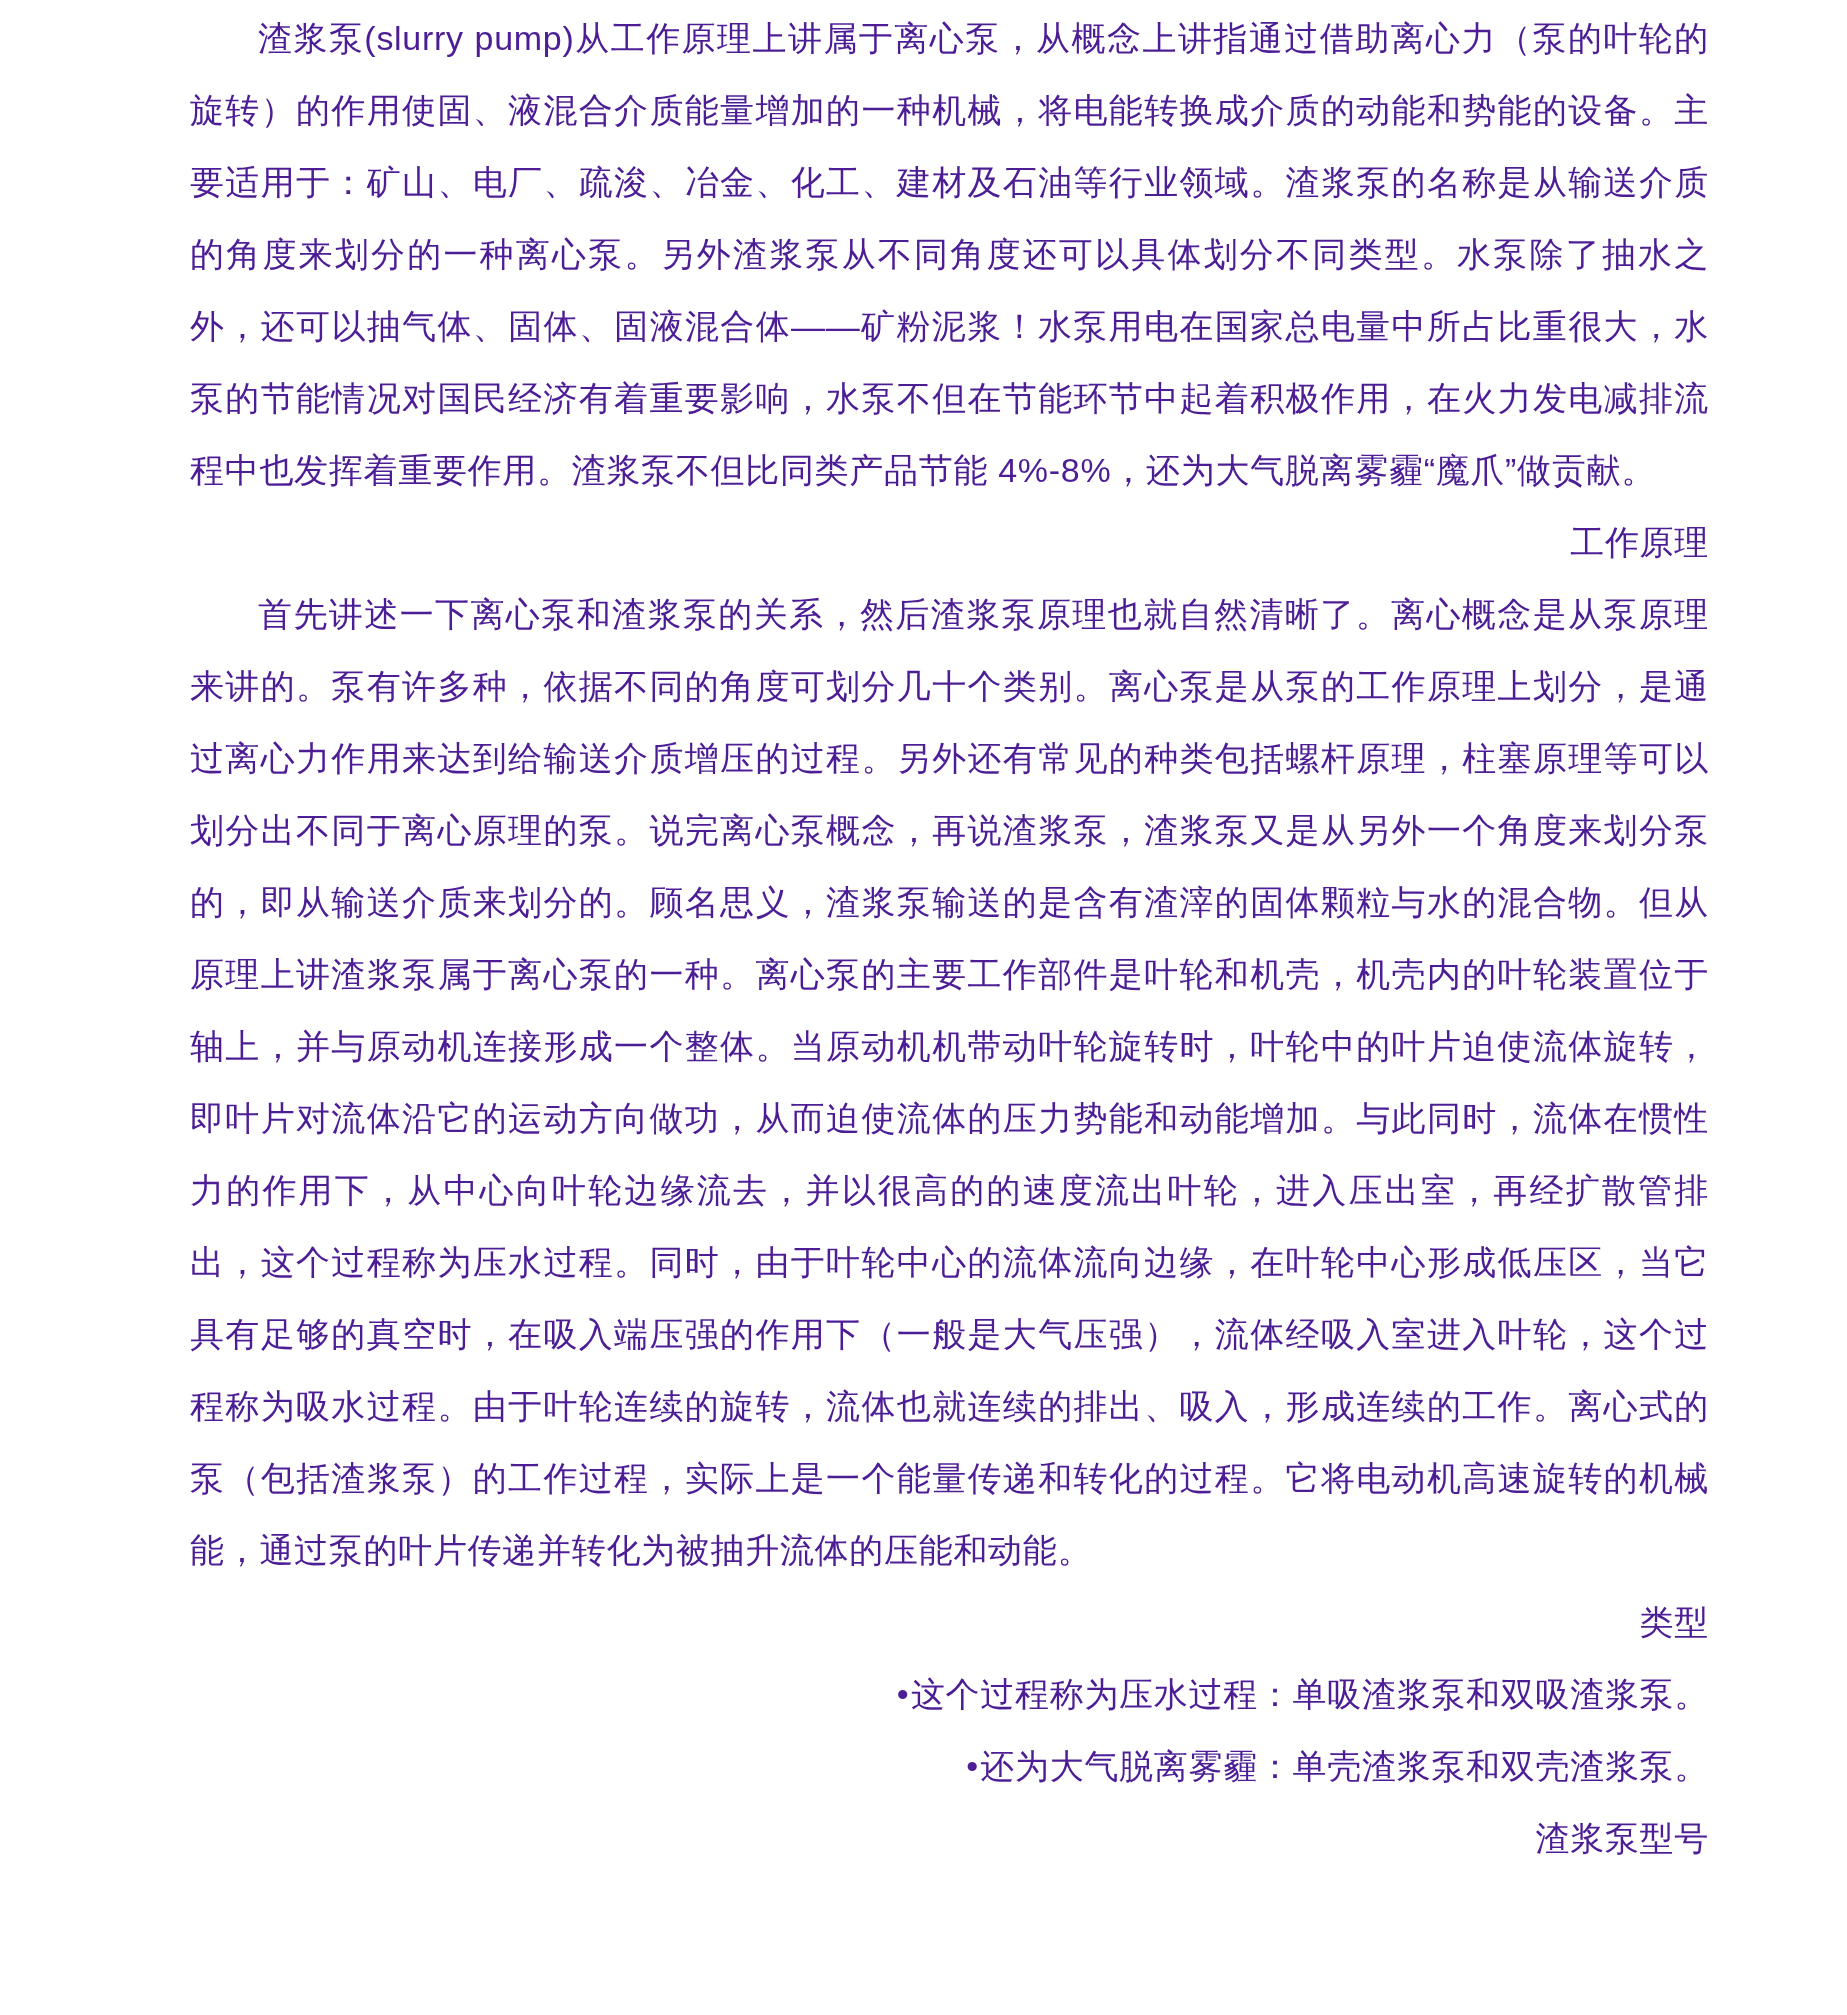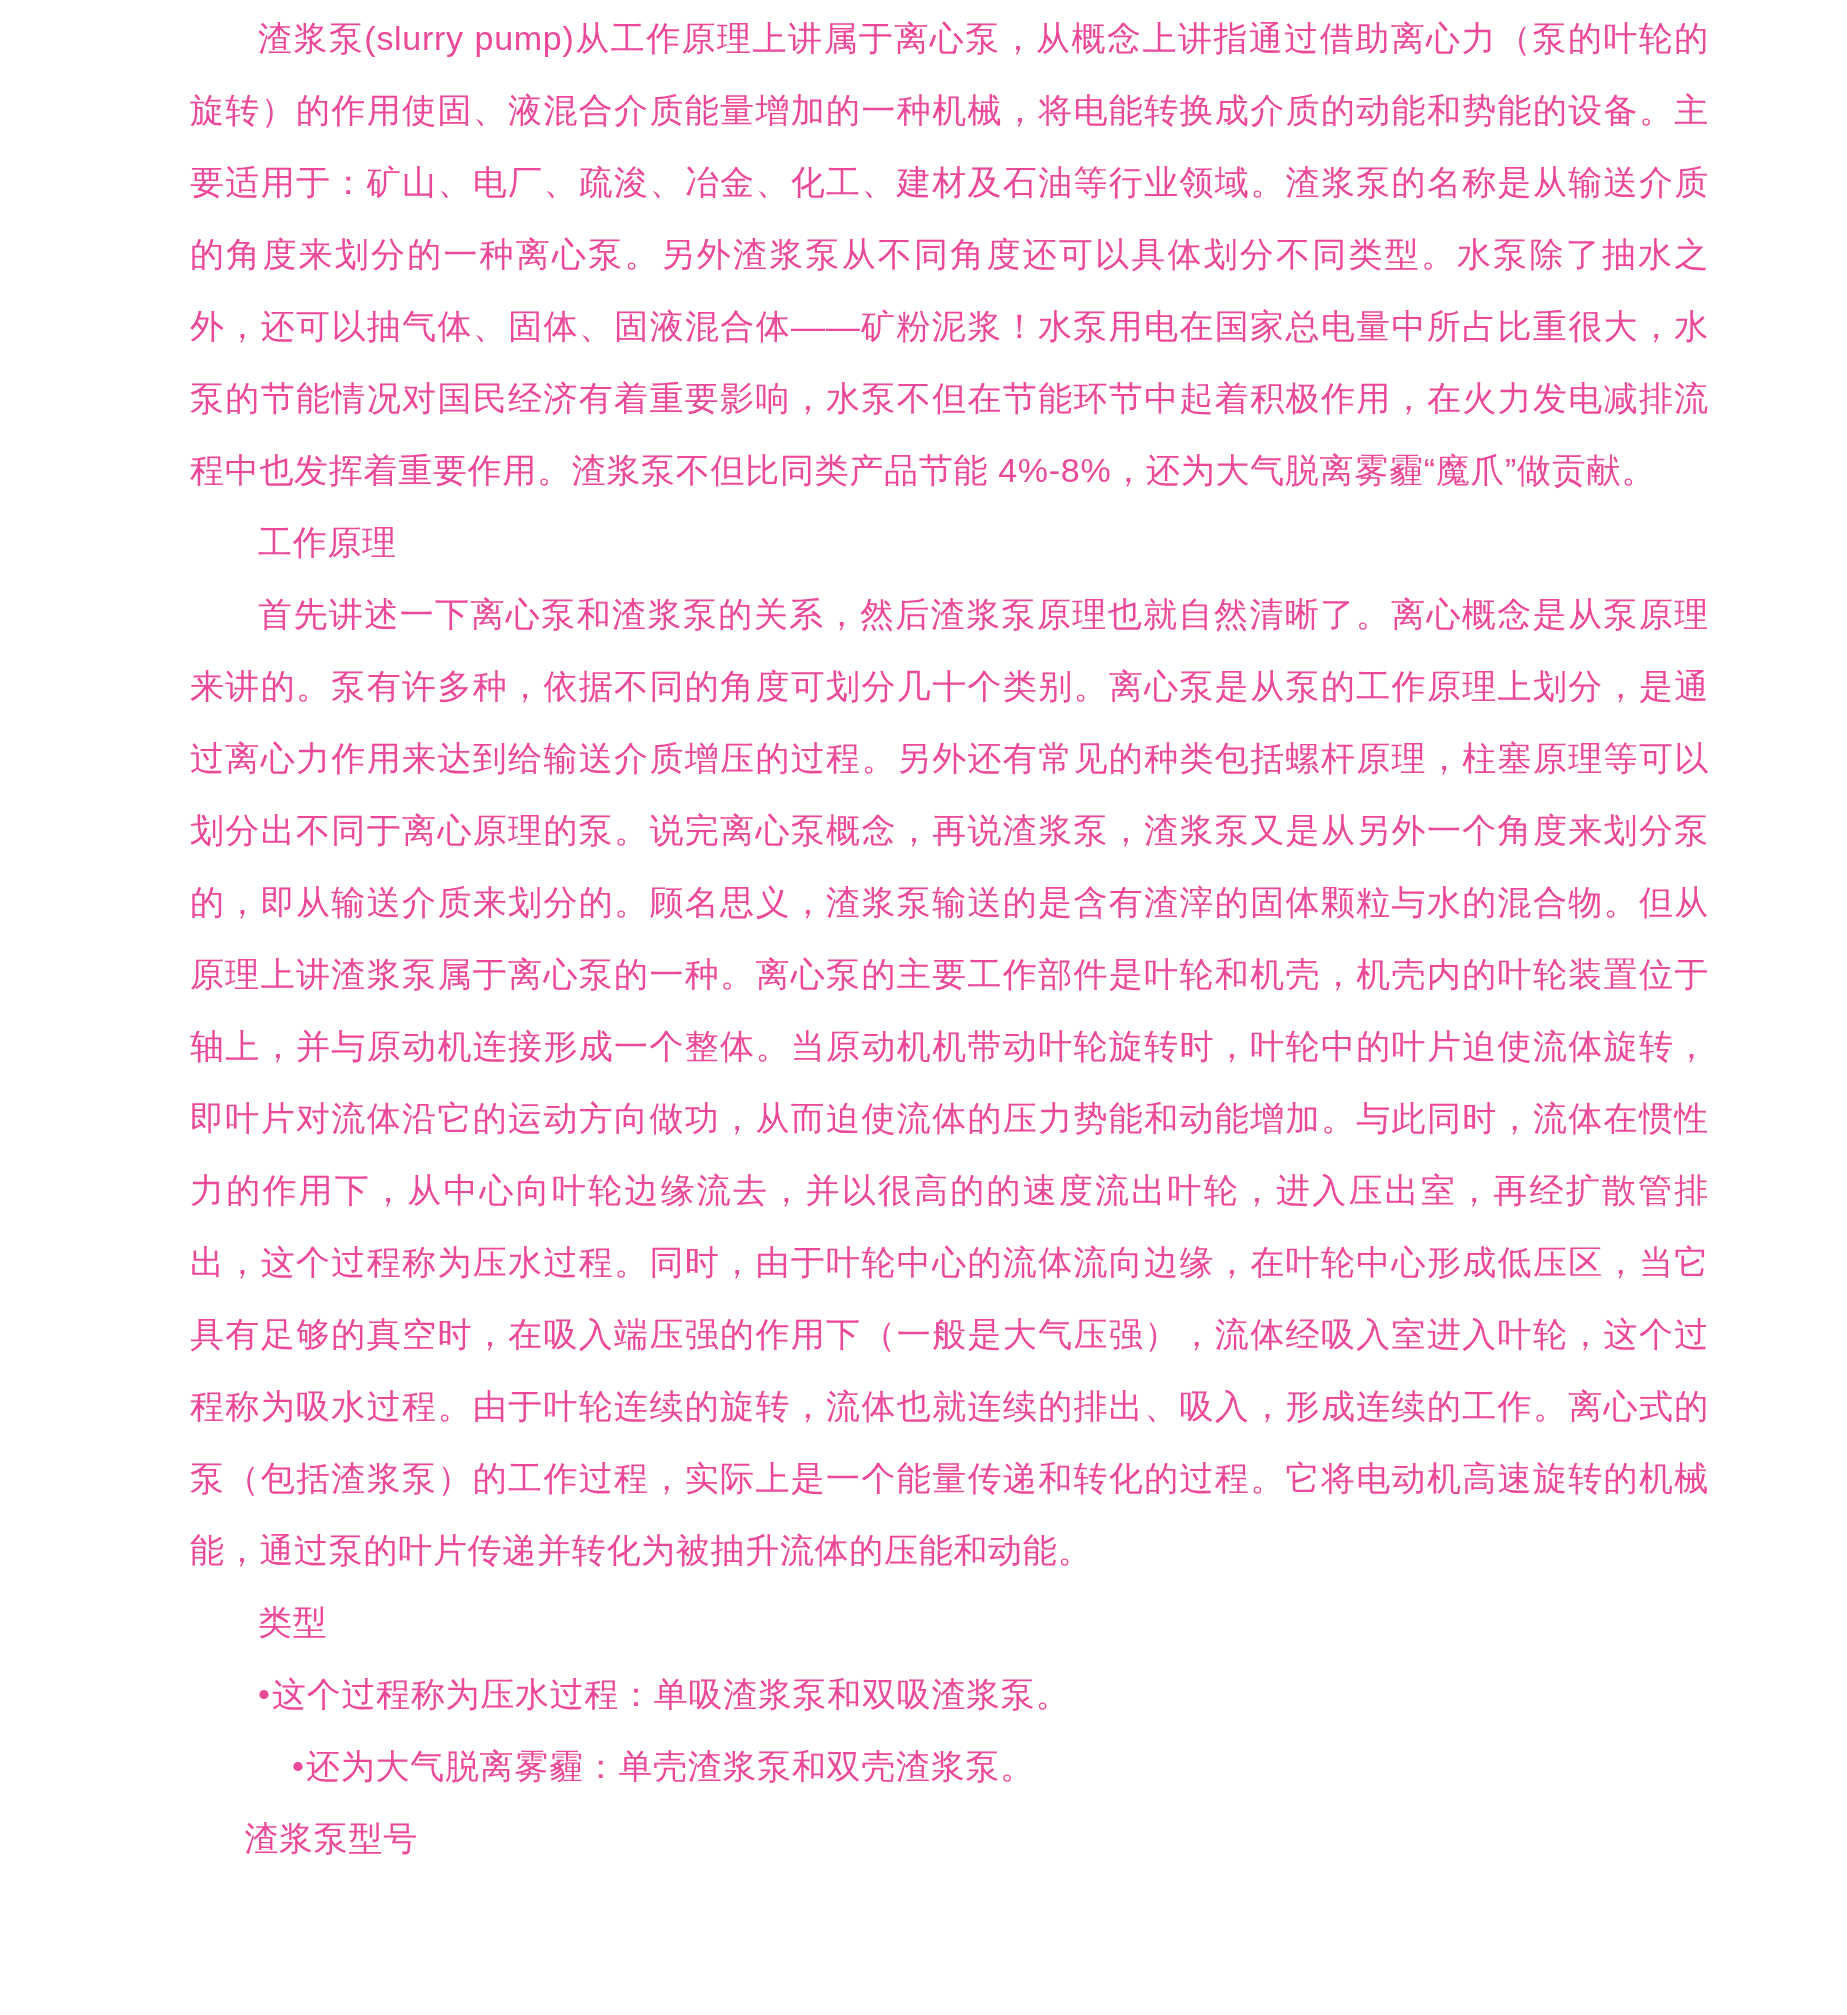--- a/index.html
+++ b/index.html
@@ -20,27 +20,27 @@
     padding: 1.5px 138px 0 190px;
     background: #ffffff;
     color: #000000;
   }
   .para {
     margin: 0;
     font-size: 34px;
     line-height: 72px;
     text-align: justify;
     letter-spacing: 0.7px;
-    color: #ec4899;
+    color: #4c1d95;
     word-break: break-all;
   }
   .indent-2   { text-indent: 2em; }
   .indent-3   { text-indent: 3em; }
   .indent-175 { text-indent: 1.6em; }
-  .heading-line { text-align: left; }
+  .heading-line { text-align: right; }
   .bullet-marker { padding-right: 1.5px; }
 </style>
 </head>
 <body>
 
 <div class="page">
 
   <p class="para indent-2">渣浆泵(slurry pump)从工作原理上讲属于离心泵，从概念上讲指通过借助离心力（泵的叶轮的旋转）的作用使固、液混合介质能量增加的一种机械，将电能转换成介质的动能和势能的设备。主要适用于：矿山、电厂、疏浚、冶金、化工、建材及石油等行业领域。渣浆泵的名称是从输送介质的角度来划分的一种离心泵。另外渣浆泵从不同角度还可以具体划分不同类型。水泵除了抽水之外，还可以抽气体、固体、固液混合体——矿粉泥浆！水泵用电在国家总电量中所占比重很大，水泵的节能情况对国民经济有着重要影响，水泵不但在节能环节中起着积极作用，在火力发电减排流程中也发挥着重要作用。渣浆泵不但比同类产品节能 4%-8%，还为大气脱离雾霾“魔爪”做贡献。</p>
 
   <p class="para indent-2 heading-line">工作原理</p>

